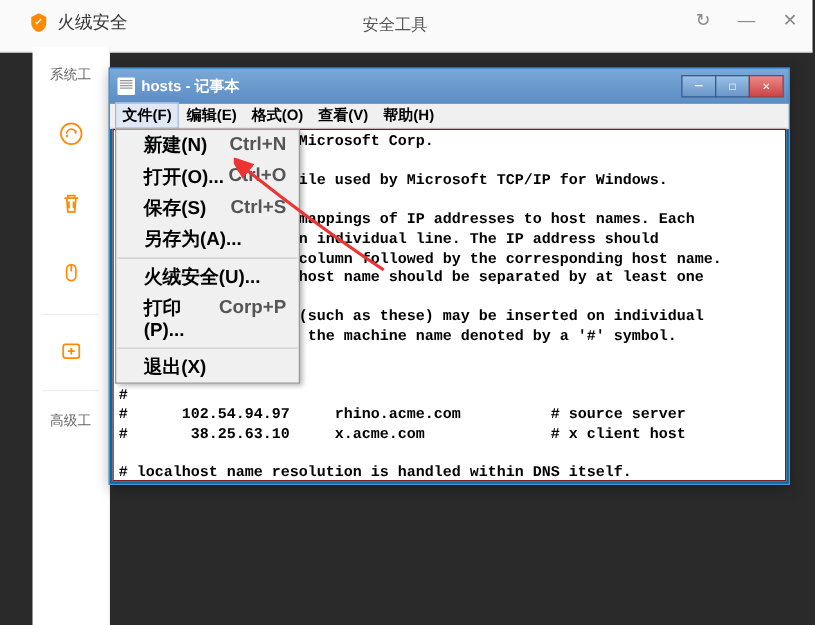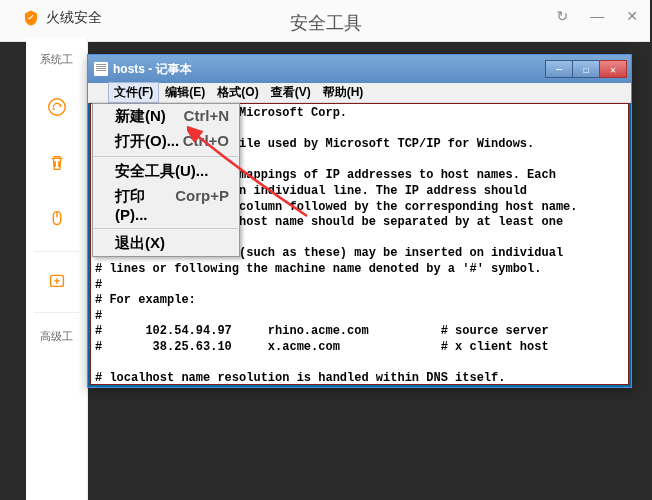--- a/index.html
+++ b/index.html
@@ -2,39 +2,39 @@
 <html><head>
 <meta charset="utf-8">
 <style>
 * { margin: 0; padding: 0; box-sizing: border-box; font-family: "Microsoft YaHei", sans-serif; }
 body { width: 652px; height: 500px; background: #2a2a2a; position: relative; overflow: hidden; }
 
 .bg-app { position: absolute; left: 0; top: 0; width: 650px; height: 42px; background: #fafafa; border-bottom: 1px solid #e5e5e5; }
 .bg-title { position: absolute; left: 22px; top: 9px; display: flex; align-items: center; gap: 6px; }
 .shield-icon { width: 18px; height: 18px; }
 .bg-title-text { font-size: 14px; color: #333; font-weight: 500; }
-.bg-center { position: absolute; left: 290px; top: 11px; font-size: 18px; color: #555; }
+.bg-center { position: absolute; left: 290px; top: 11px; font-size: 13px; color: #555; }
 .bg-ctrls { position: absolute; right: 12px; top: 8px; display: flex; gap: 22px; color: #888; font-size: 14px; }
 .bg-ctrls span { cursor: pointer; }
 
 .sidebar { position: absolute; left: 26px; top: 38px; width: 62px; height: 462px; background: #fff; border-right: 1px solid #eee; }
 .sb-item { display: flex; flex-direction: column; align-items: center; padding: 14px 0; font-size: 11px; color: #666; }
 .sb-icon { width: 24px; height: 24px; margin-bottom: 4px; display: flex; align-items: center; justify-content: center; }
 .sb-sep { height: 1px; background: #eee; margin: 2px 8px; }
 
 .notepad { position: absolute; left: 87px; top: 54px; width: 545px; height: 334px; background: #0369a1; border: 1px solid #4a90d9; box-shadow: 0 3px 10px rgba(0,0,0,0.3); font-weight: bold; }
 .np-titlebar { height: 28px; background: linear-gradient(#7aa8d8, #5b8cc4); display: flex; align-items: center; justify-content: space-between; padding: 0 4px 0 6px; }
 .np-title { display: flex; align-items: center; gap: 5px; color: #fff; font-size: 12px; }
 .np-doc-icon { width: 14px; height: 14px; background: #fff; border-radius: 1px; position: relative; }
 .np-doc-icon::after { content: ''; position: absolute; top: 2px; left: 2px; right: 2px; height: 1px; background: #999; box-shadow: 0 2px 0 #999, 0 4px 0 #999, 0 6px 0 #999; }
 .np-winbtns { display: flex; }
 .np-btn { width: 28px; height: 18px; border: 1px solid #3a5a8a; background: linear-gradient(#9bc0e8, #6a96c8); display: flex; align-items: center; justify-content: center; font-size: 10px; color: #fff; margin-left: -1px; font-family: monospace; }
 .np-btn.close { background: linear-gradient(#e88, #c44); border-color: #a33; }
 
-.np-menubar { height: 20px; background: #f0f0f0; border-bottom: 1px solid #ddd; display: flex; align-items: center; padding-left: 20px; font-size: 12px; }
+.np-menubar { height: 20px; background: #f0f0f0; border-bottom: 1px solid #ddd; display: flex; align-items: center; padding-left: 4px; font-size: 12px; }
 .np-menu { padding: 2px 6px; cursor: pointer; }
 .np-menu.active { background: #e0e8f5; border: 1px solid #a8b8d8; padding: 1px 5px; }
 
 .np-dropdown { position: absolute; left: 4px; top: 48px; width: 148px; background: #f0f0f0; border: 1px solid #999; box-shadow: 2px 2px 4px rgba(0,0,0,0.3); z-index: 10; font-size: 15px; }
 .dd-item { display: flex; justify-content: space-between; padding: 3px 10px 3px 22px; cursor: pointer; }
 .dd-sep { height: 1px; background: #ccc; margin: 2px 1px; }
 .dd-shortcut { color: #555; }
 
 .np-content { position: absolute; left: 2px; top: 48px; right: 2px; bottom: 2px; background: #fff; border: 1px solid #7f1d1d; padding: 2px 4px; font-family: "Consolas", "Courier New", monospace; font-size: 12px; line-height: 1.3; white-space: pre; overflow: hidden; color: #000; }
 
@@ -148,23 +148,31 @@
 
   <div class="np-dropdown">
     <div class="dd-item">
         <span>新建(N)</span>
         <span class="dd-shortcut">Ctrl+N</span>
       </div>
     <div class="dd-item">
         <span>打开(O)...</span>
         <span class="dd-shortcut">Ctrl+O</span>
       </div>
+    <div class="dd-item">
+        <span>保存(S)</span>
+        <span class="dd-shortcut">Ctrl+S</span>
+      </div>
+    <div class="dd-item">
+        <span>另存为(A)...</span>
+        <span class="dd-shortcut"></span>
+      </div>
     <div class="dd-sep"></div>
     <div class="dd-item">
-        <span>安全工具(U)...</span>
+        <span>火绒安全(U)...</span>
         <span class="dd-shortcut"></span>
       </div>
     <div class="dd-item">
         <span>打印(P)...</span>
         <span class="dd-shortcut">Corp+P</span>
       </div>
     <div class="dd-sep"></div>
     <div class="dd-item">
         <span>退出(X)</span>
         <span class="dd-shortcut"></span>

